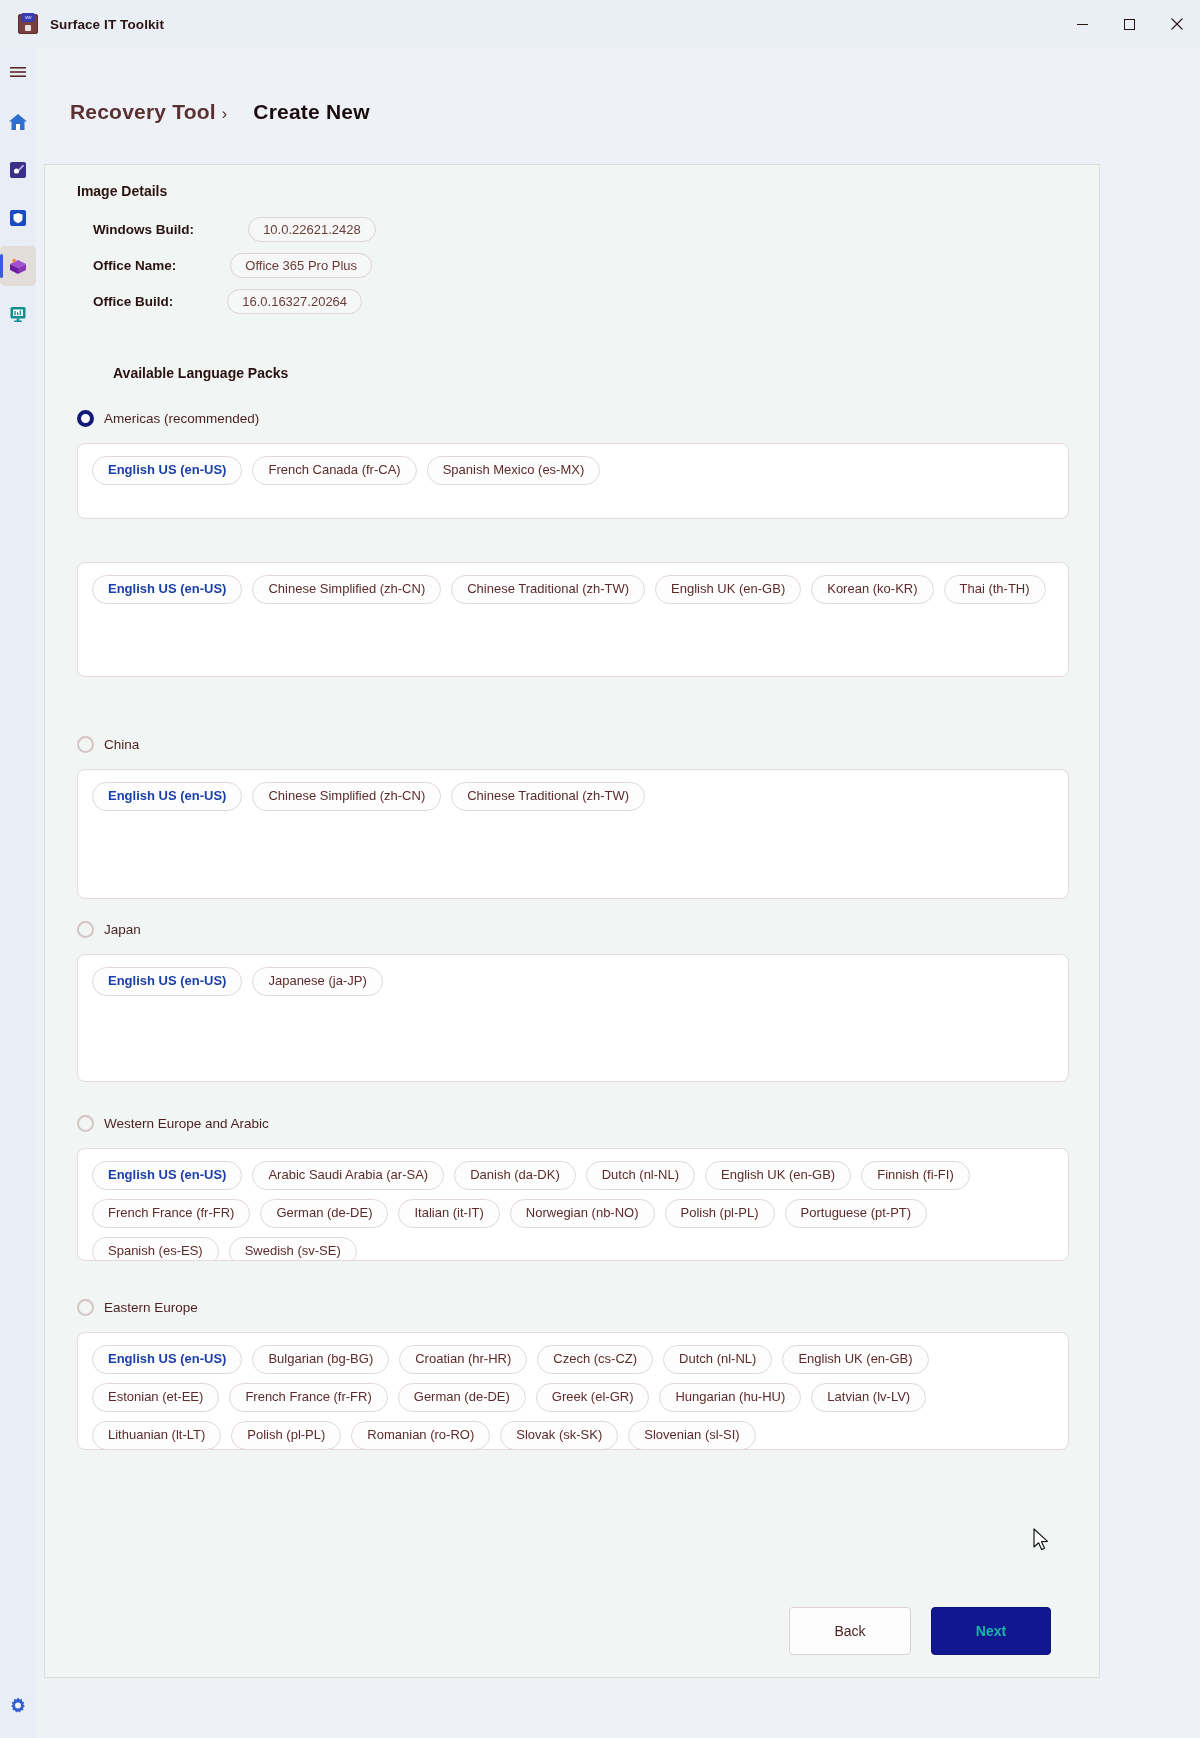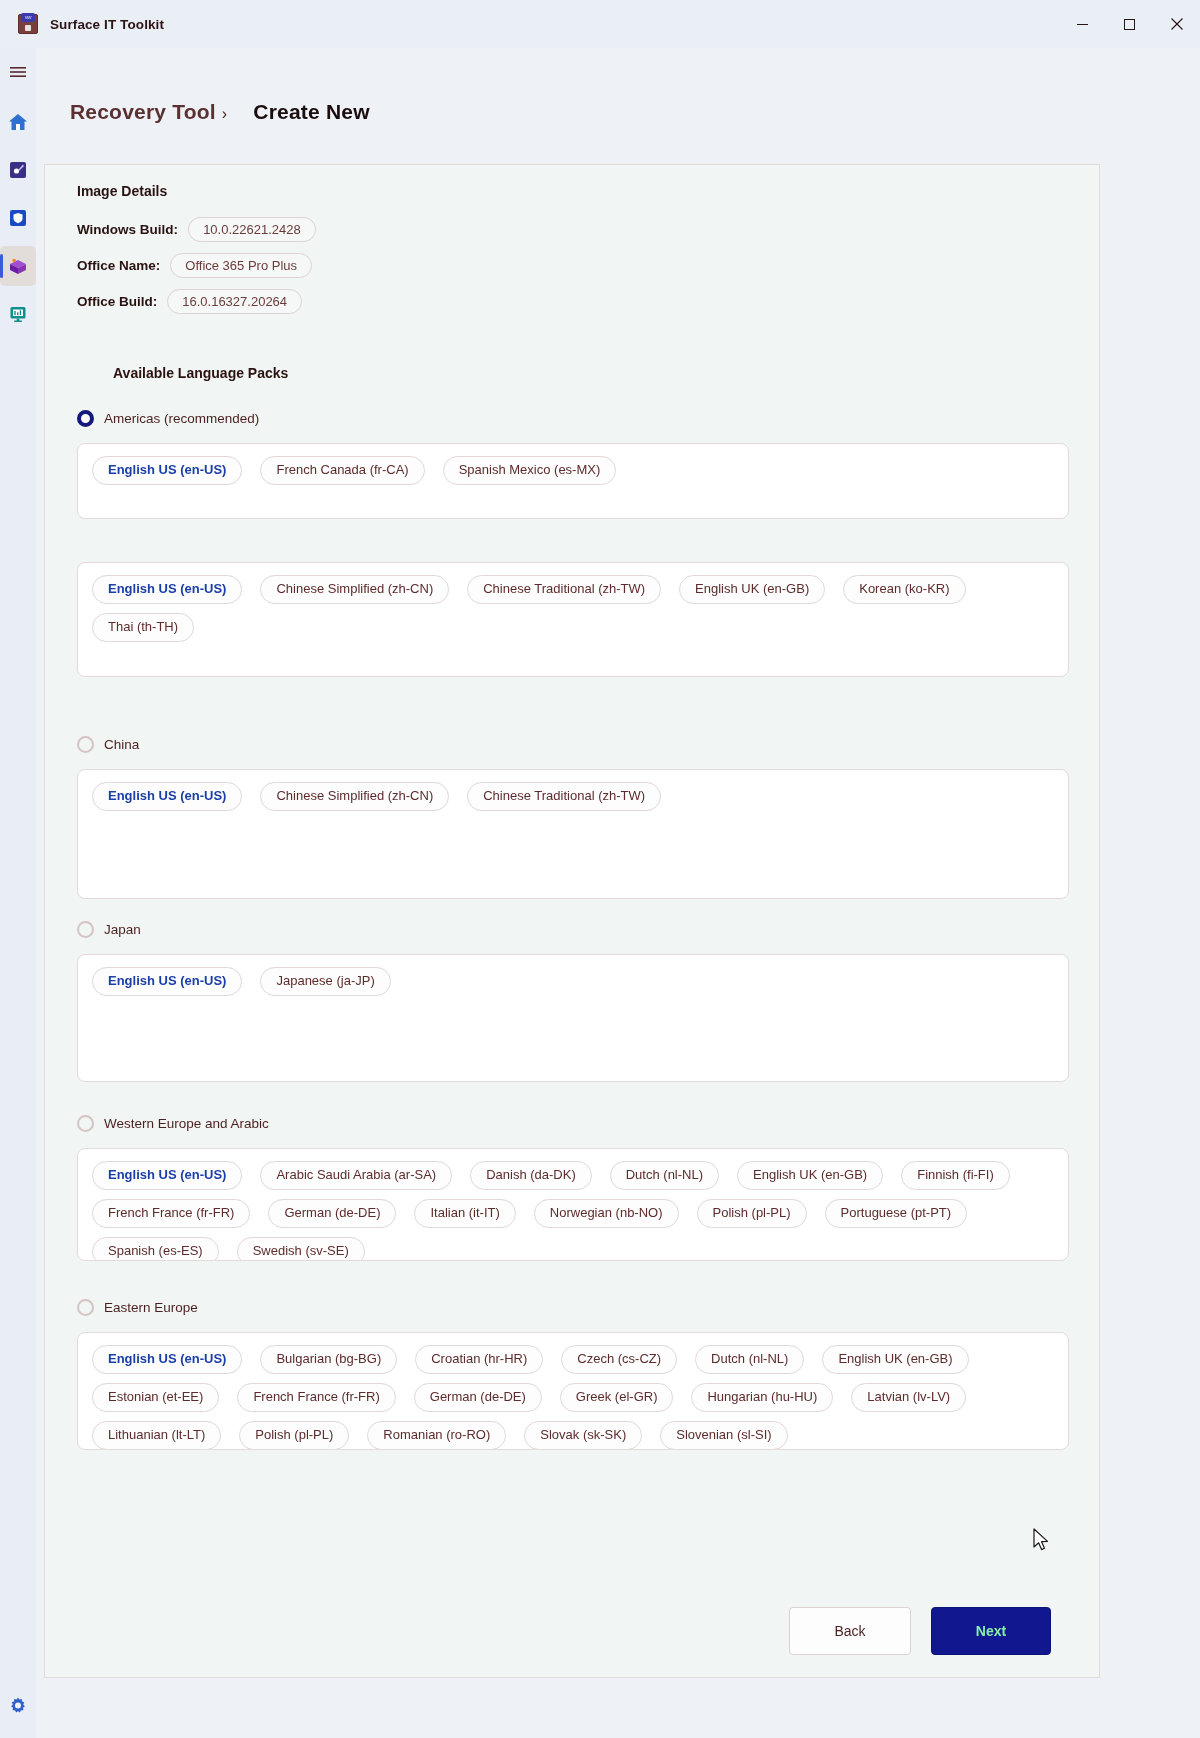--- a/index.html
+++ b/index.html
@@ -82,21 +82,21 @@
     position:absolute;left:0;top:0;right:0;bottom:0;overflow:hidden;
   }
 
   .sec-title{
     position:absolute;font-size:14px;font-weight:bold;color:#2b1212;
   }
   #image-details-title{left:32px;top:18px;}
   #lang-title{left:32px;top:200px;margin-left:36px;}
 
   .detail-row{
-    position:absolute;left:32px;display:flex;align-items:center;
+    position:absolute;left:48px;display:flex;align-items:center;gap:44px;
   }
   .detail-label{
     font-size:13.5px;font-weight:bold;color:#2b1212;margin-right:10px;
   }
   .detail-pill{
     border:1px solid #ded2d2;border-radius:14px;background:#f6f8f7;
     padding:4px 14px;font-size:13px;color:#6b3b3b;white-space:nowrap;
   }
   #row-winbuild{top:52px;}
   #row-officename{top:88px;}
@@ -112,21 +112,21 @@
   }
   .radio.checked{
     border:4px solid #15197a;background:#ffffff;
   }
   .group-label{ font-size:13.5px;color:#4a1f1f; }
   .chipbox{
     margin-top:14px;width:992px;
     background:#ffffff;border:1px solid #e6d9d9;border-radius:8px;
     padding:12px 14px;overflow:hidden;
   }
-  .chips{ display:flex; flex-wrap:wrap; gap:9px 18px; }
+  .chips{ display:flex; flex-wrap:wrap; gap:9px 10px; }
   .chip{
     border:1px solid #e3d6d6;border-radius:15px;background:#fdfdfd;
     padding:6px 15px;font-size:13px;color:#5d2b2b;white-space:nowrap;
     line-height:1.15;
   }
   .chip.active{ color:#1b3fa8;font-weight:bold; }
 
   
   #footer{
     position:absolute;left:0;right:0;bottom:22px;height:40px;
@@ -135,21 +135,21 @@
     position:absolute;height:48px;border-radius:4px;
     display:flex;align-items:center;justify-content:center;
     font-size:14px;
   }
   #back-button{
     right:188px;bottom:0;width:122px;
     background:#fdfdfd;border:1px solid #ddd0d0;color:#4a1f1f;
   }
   #next-button{
     right:48px;bottom:0;width:120px;
-    background:#11188f;border:1px solid #0d1478;color:#86efac;font-weight:bold;
+    background:#11188f;border:1px solid #0d1478;color:#14b8a6;font-weight:bold;
   }
   
   #cursor{position:absolute;left:1033px;top:1528px;width:18px;height:26px;}
 </style>
 </head>
 <body>
 
 <div id="titlebar">
   <div id="app-icon">
     <div class="lid">vvv</div>

